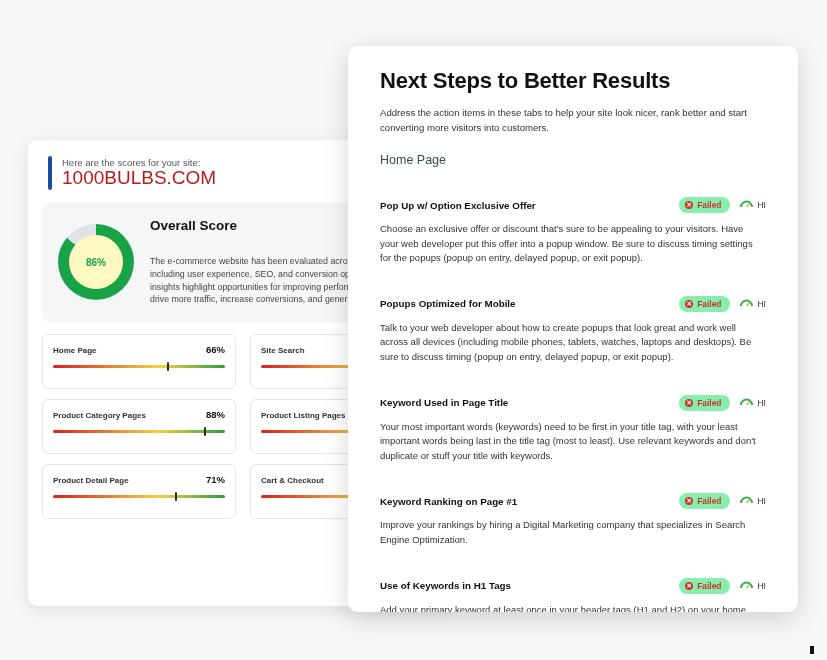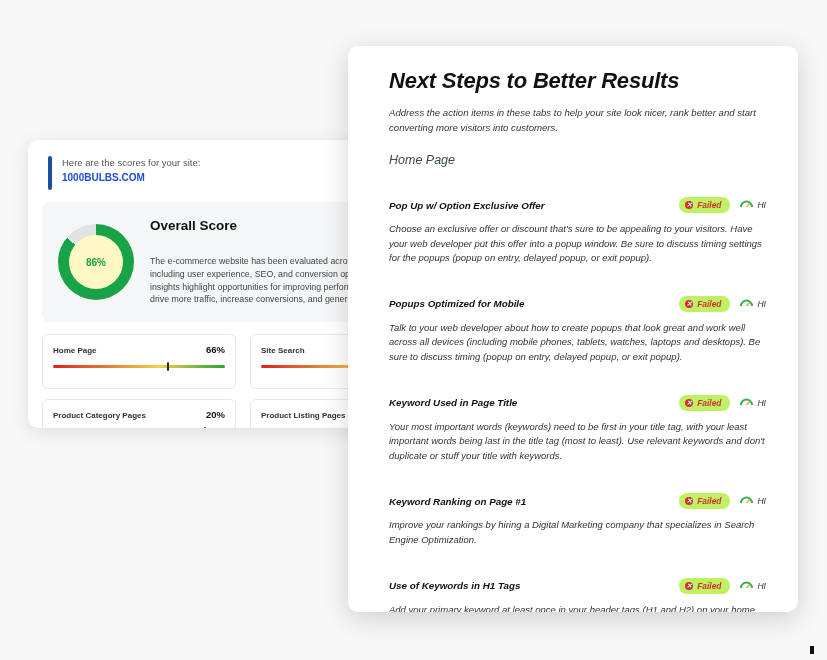--- a/index.html
+++ b/index.html
@@ -14,21 +14,21 @@
     position: relative;
     overflow: hidden;
   }
 
   
   #score-card {
     position: absolute;
     left: 28px;
     top: 140px;
     width: 430px;
-    height: 288px;
+    height: 466px;
     background: #ffffff;
     border-radius: 10px;
     box-shadow: 0 4px 18px rgba(0,0,0,0.10);
     overflow: hidden;
   }
   #score-header {
     padding: 16px 20px 8px 20px;
     display: flex;
     align-items: flex-start;
   }
@@ -39,23 +39,23 @@
     border-radius: 2px;
     margin-right: 10px;
     min-height: 34px;
   }
   .score-header-text .small {
     font-size: 9.5px;
     color: #555;
     line-height: 13px;
   }
   .score-header-text .domain {
-    font-size: 10px;
-    font-weight: bold;
-    color: #1d4ed8;
+    font-size: 19px;
+    font-weight: normal;
+    color: #b91c1c;
     line-height: 17px;
   }
 
   #overall-box {
     margin: 4px 14px 0 14px;
     background: #f4f6f7;
     border-radius: 8px;
     padding: 14px 16px;
     display: flex;
     align-items: center;
@@ -147,24 +147,23 @@
   
   #next-steps {
     position: absolute;
     left: 348px;
     top: 46px;
     width: 450px;
     height: 566px;
     background: #ffffff;
     border-radius: 10px;
     box-shadow: 0 6px 26px rgba(0,0,0,0.16);
-    padding: 22px 32px 0 41px;
+    padding: 22px 32px 0 32px;
     box-sizing: border-box;
     overflow: hidden;
-    font-style: italic;
   }
   #next-steps h1 {
     margin: 0 0 12px 0;
     font-size: 22px;
     color: #111;
     font-weight: bold;
     letter-spacing: -0.2px;
   }
   #next-steps .intro {
     margin: 0 0 18px 0;
@@ -194,21 +193,21 @@
     font-weight: bold;
     color: #111;
   }
   .badges {
     display: flex;
     align-items: center;
     gap: 10px;
     flex: 0 0 auto;
   }
   .badge-failed {
-    background: #bef264;
+    background: #86efac;
     color: #d32f2f;
     font-size: 8.4px;
     font-weight: bold;
     border-radius: 9px;
     padding: 3px 9px 3px 6px;
     display: inline-flex;
     align-items: center;
     gap: 4px;
   }
   .badge-failed .x-icon {
@@ -291,21 +290,21 @@
         <span class="val">10</span>
       </div>
       <div class="meter">
           <span class="marker" style="left:99%"></span>
         </div>
     </div>
 
     <div class="score-item">
       <div class="row">
         <span class="name">Product Category Pages</span>
-        <span class="val">20%</span>
+        <span class="val">88%</span>
       </div>
       <div class="meter">
           <span class="marker" style="left:88%"></span>
         </div>
     </div>
 
     <div class="score-item">
       <div class="row">
         <span class="name">Product Listing Pages</span>
         <span class="val">7</span>

